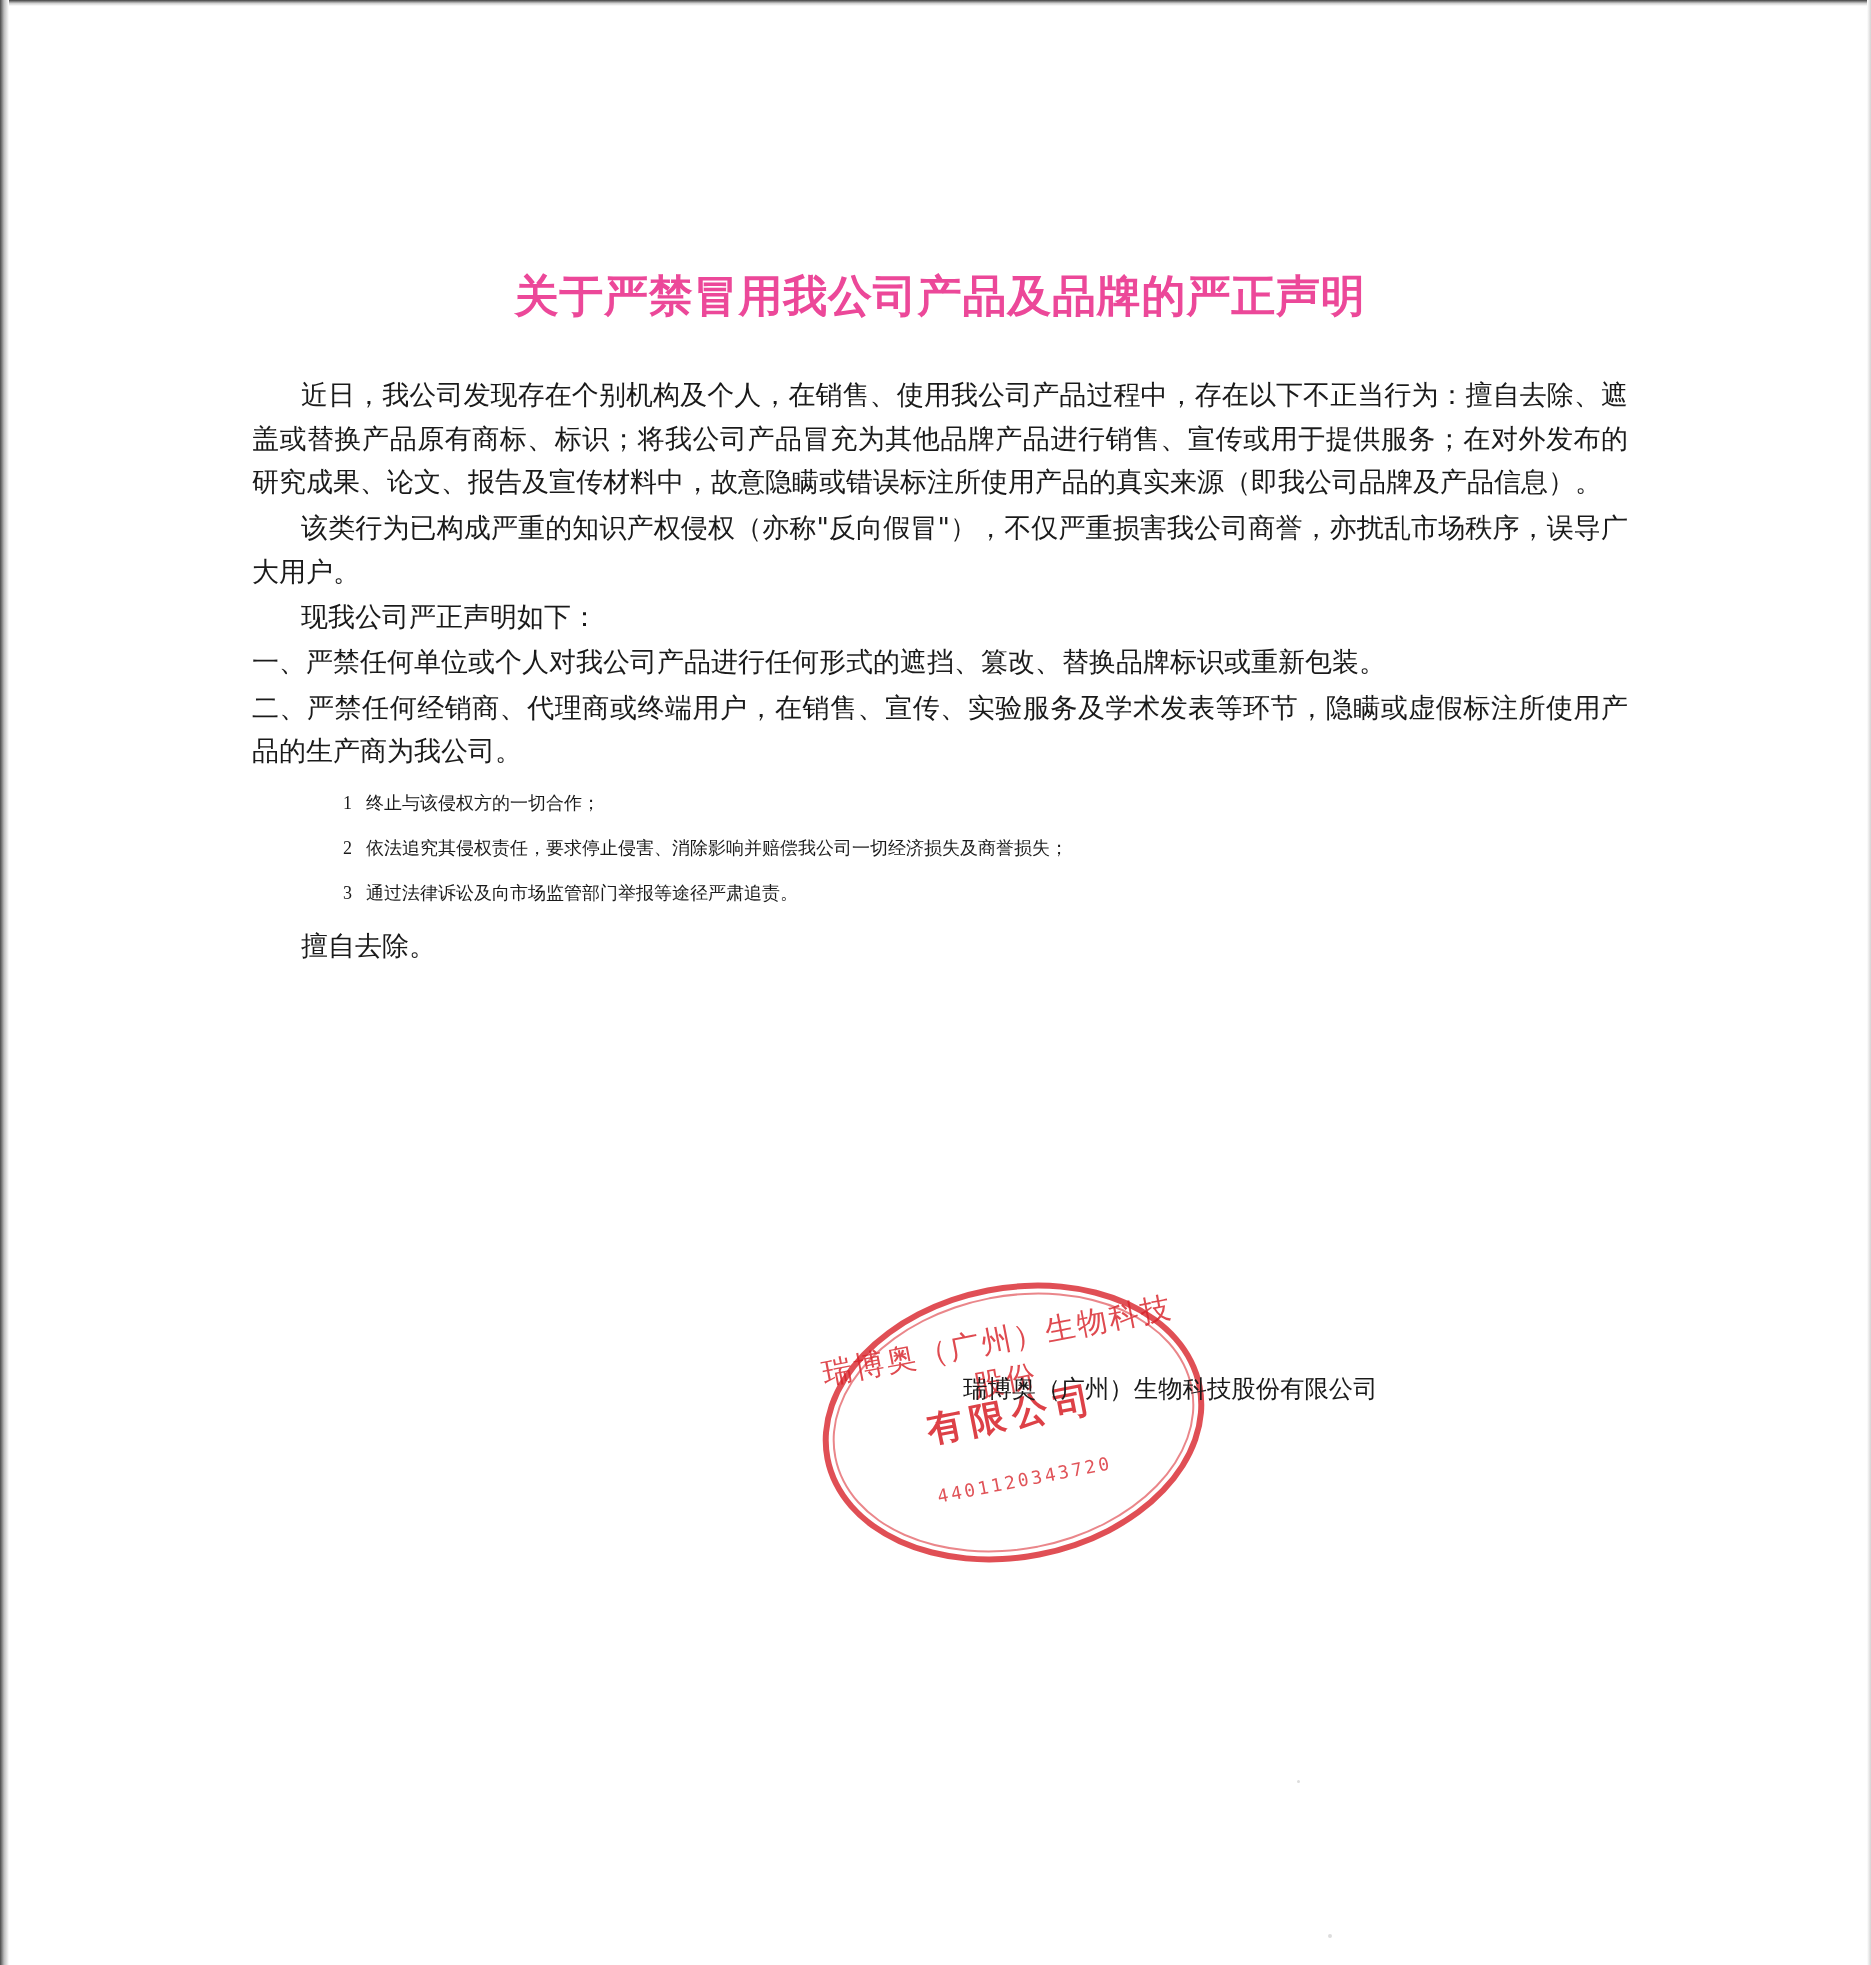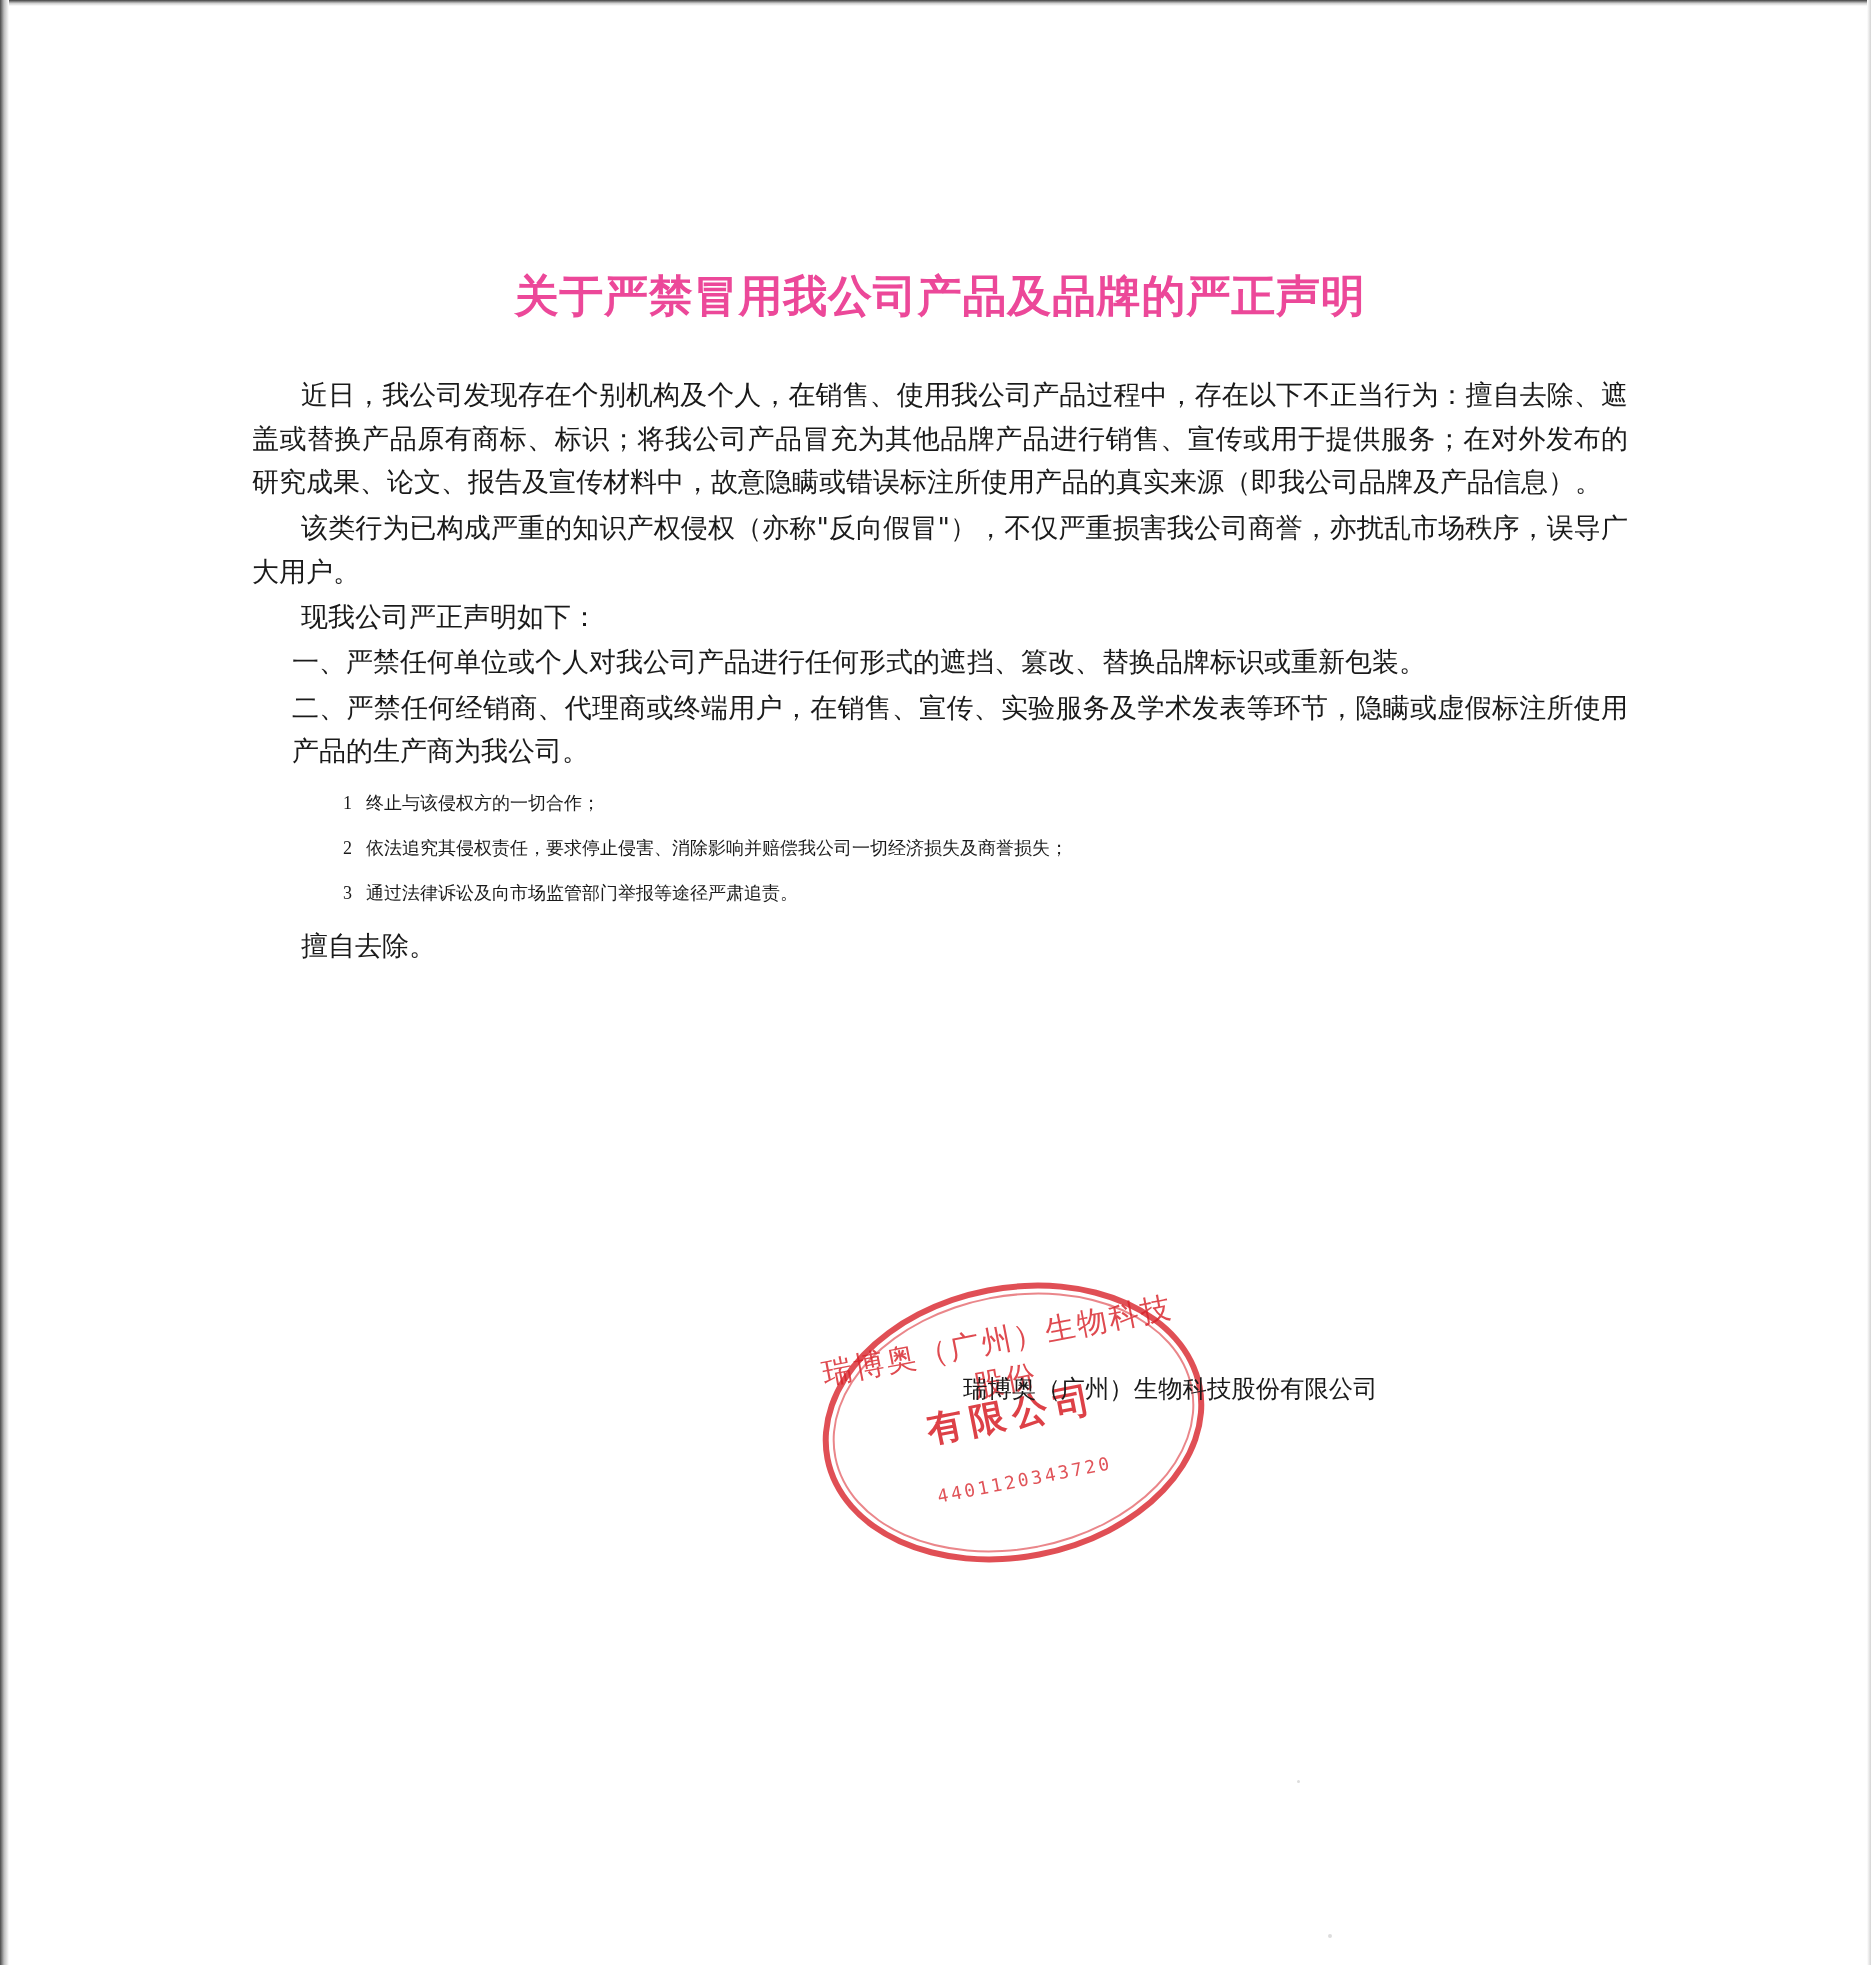--- a/index.html
+++ b/index.html
@@ -62,21 +62,20 @@
     margin: 0 0 1.6px 0;
     text-align: justify;
     text-justify: inter-ideograph;
     font-family: "DejaVu Sans", "Liberation Sans", sans-serif;
   }
   .indent {
     text-indent: 49px;
   }
   .hang {
     padding-left: 0;
-    margin-left: 40px;
   }
   .sub-item {
     font-size: 18px;
     line-height: 1.62;
     color: #1a1a1a;
     margin: 16px;
     padding-left: 75px;
     font-family: Liberation Serif, serif;
   }
   .sub-num {

